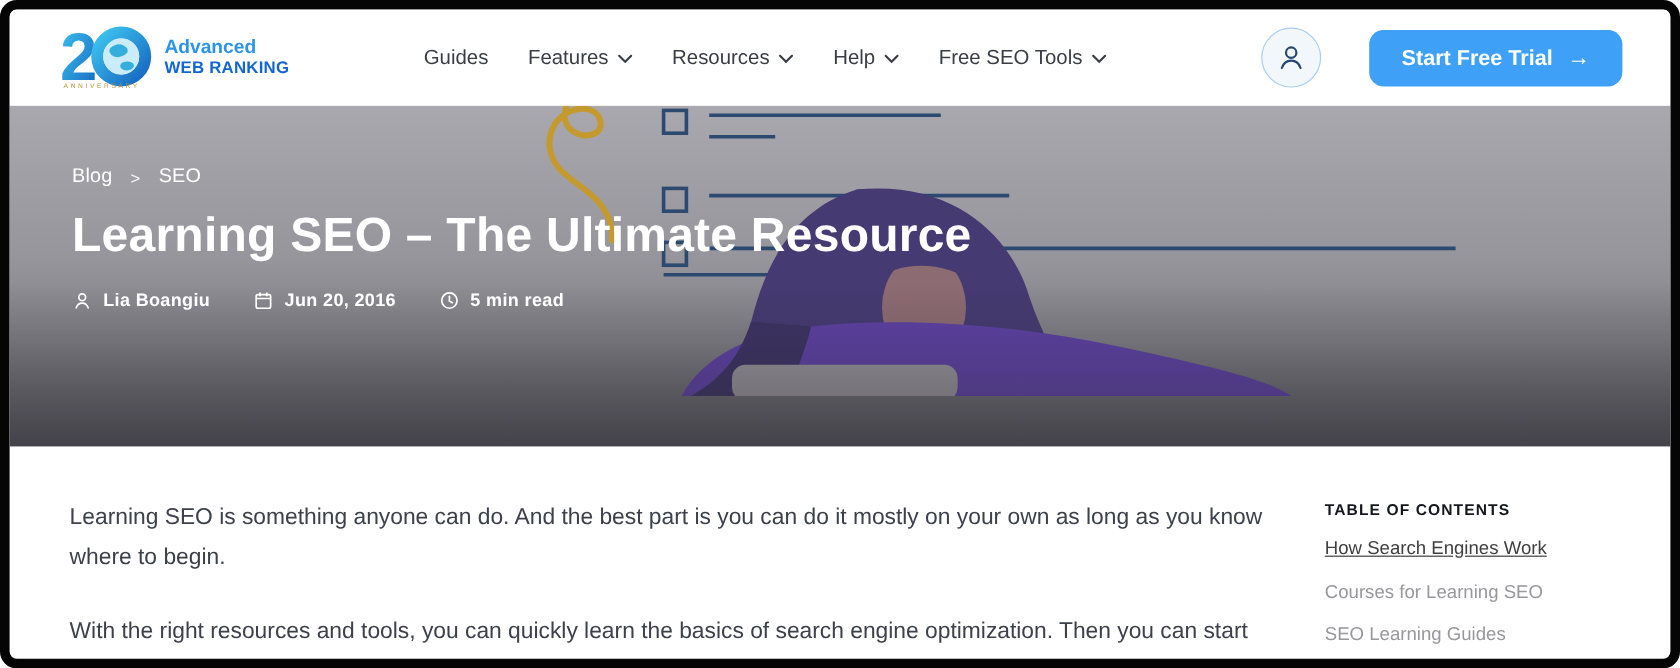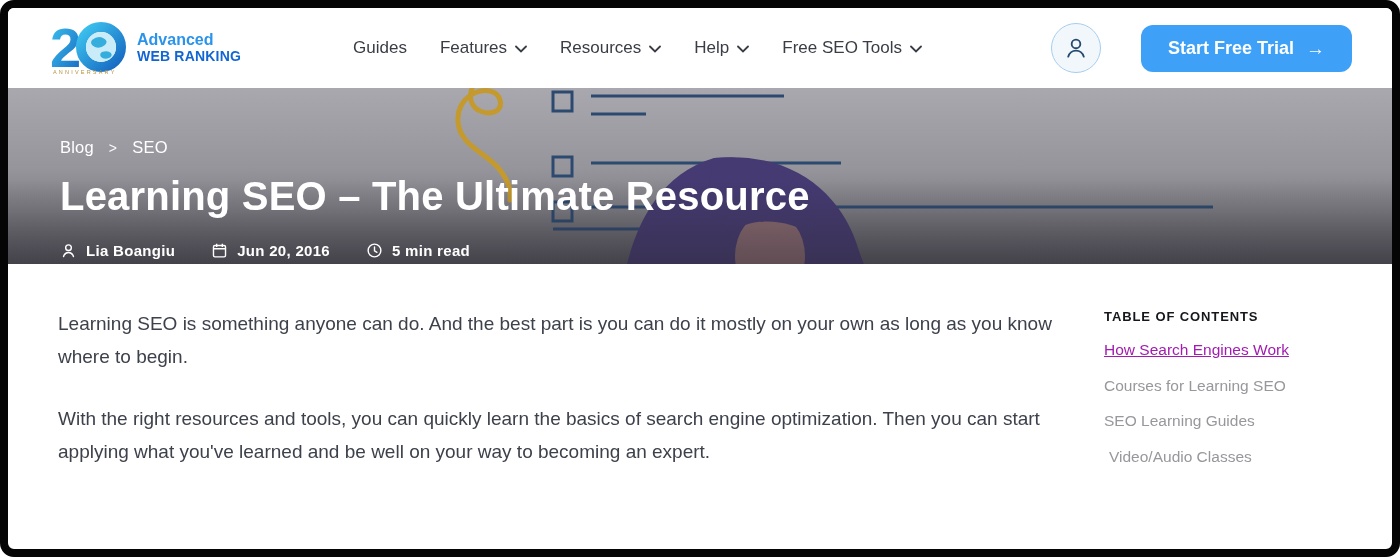--- a/index.html
+++ b/index.html
@@ -30,21 +30,21 @@
   }
   .cta-btn {
     display:flex; align-items:center; gap:12px; background:#3fa0f7; color:#ffffff;
     border:none; border-radius:12px; padding:13px 27px; font-size:18px; font-weight:700;
     font-family:"Liberation Sans", sans-serif; cursor:pointer;
   }
   .cta-arrow { font-size:19px; font-weight:400; line-height:1; }
 
   
   .hero {
-    height:176px; position:relative; overflow:hidden;
+    height:284px; position:relative; overflow:hidden;
     background:linear-gradient(180deg,#aaa8af 0%, #97959c 45%, #807e85 70%, #5a585f 100%);
   }
   .hero-art { position:absolute; top:0; left:0; z-index:1; }
   .hero-shade {
     position:absolute; inset:0; z-index:2;
     background:linear-gradient(180deg, rgba(60,58,66,0) 52%, rgba(42,40,48,0.45) 100%);
   }
   .hero-content { position:relative; z-index:3; padding:50px 0 0 52px; color:#ffffff; }
   .breadcrumb { display:flex; align-items:center; gap:15px; font-size:16.5px; font-weight:500; letter-spacing:0.2px; }
   .crumb { cursor:pointer; }
@@ -57,21 +57,21 @@
   
   .main { display:flex; padding:0 40px 0 50px; }
   .article { width:1012px; margin-right:34px; }
   .article p { margin:0; font-size:19px; line-height:1.73; color:#3d414b; }
   .article p.p1 { margin-top:44px; }
   .article p.p2 { margin-top:29px; }
 
   .toc { flex:1; padding-top:45px; }
   .toc-title { font-size:13px; font-weight:800; color:#15171c; letter-spacing:0.9px; margin-bottom:17px; }
   .toc-item { display:block; font-size:15.5px; color:#97979c; margin-bottom:17.5px; cursor:pointer; text-decoration:none; }
-  .toc-item.active { color:#a21caf; text-decoration:underline; }
+  .toc-item.active { color:#404040; text-decoration:underline; }
   .toc-item.indent { padding-left:5px; }
 </style>
 </head>
 <body>
 
 <div class="frame">
 
   <div class="header">
 
     <div class="logo">

